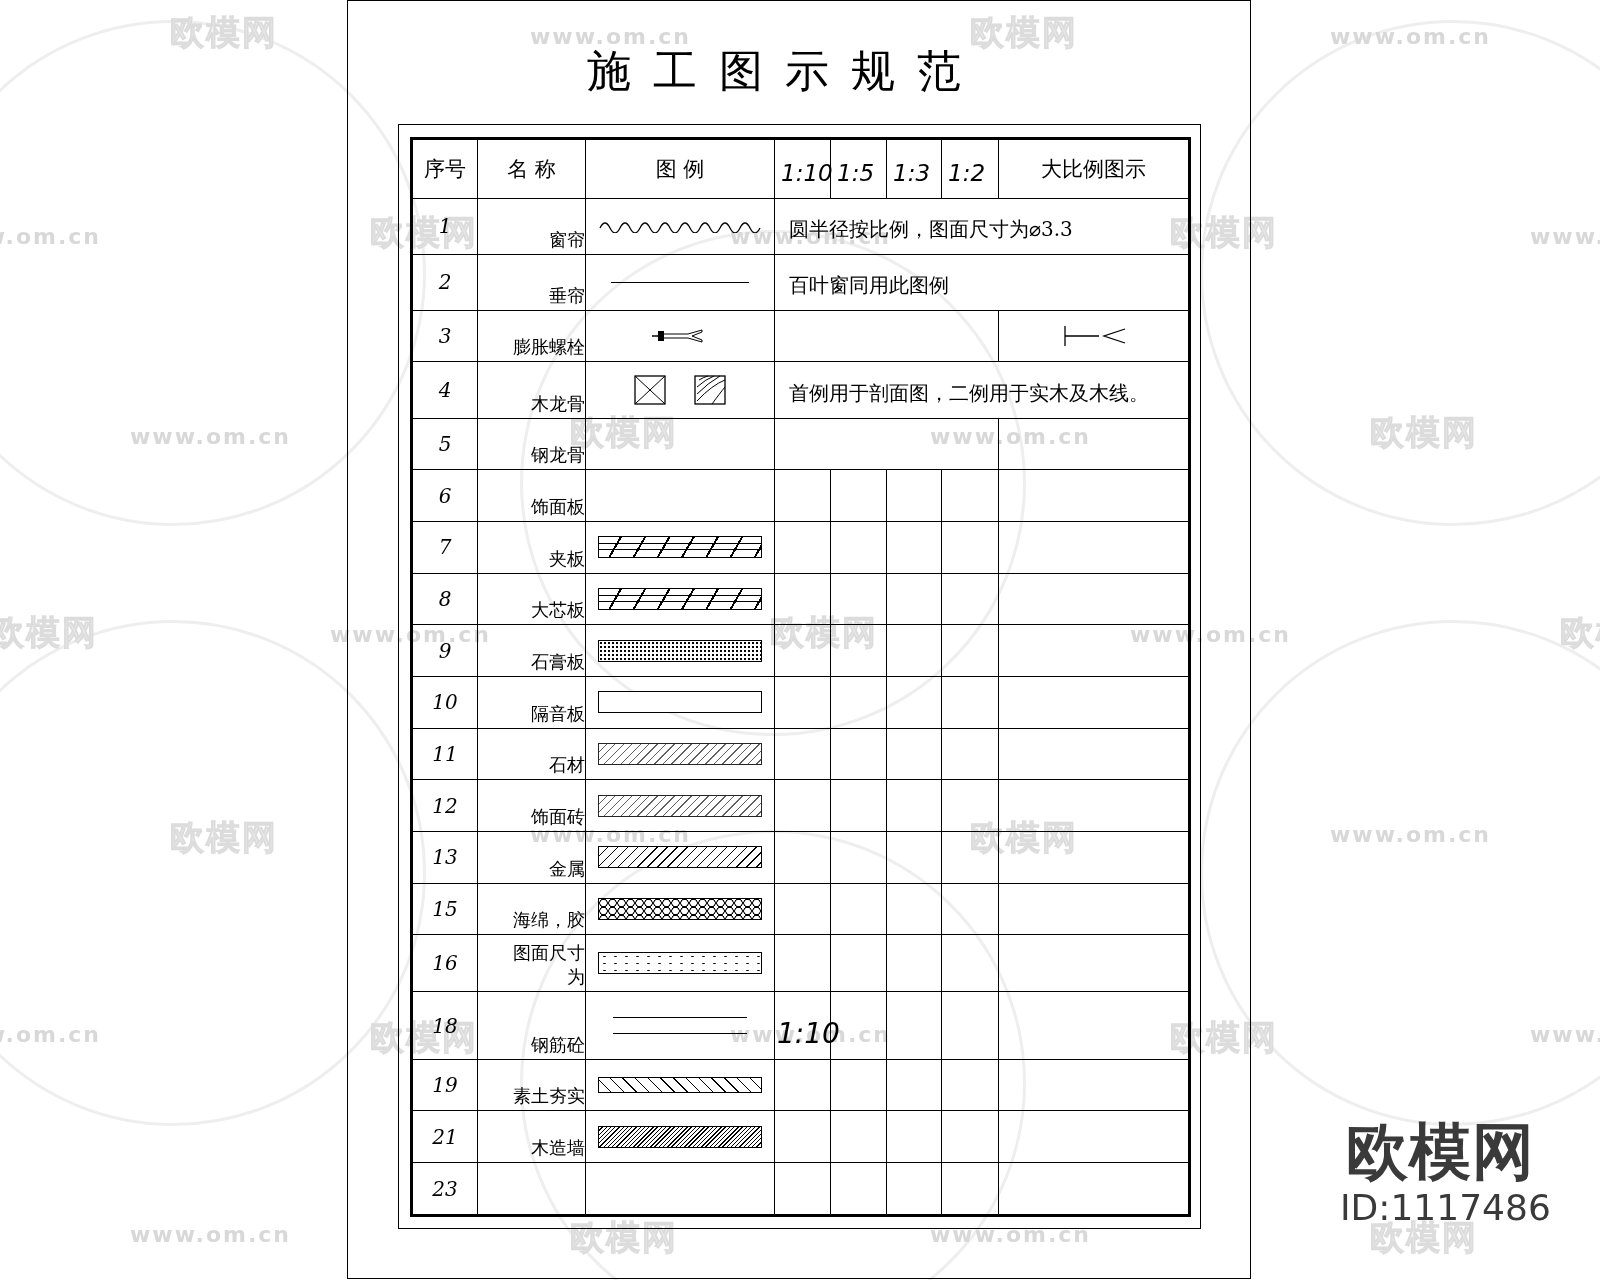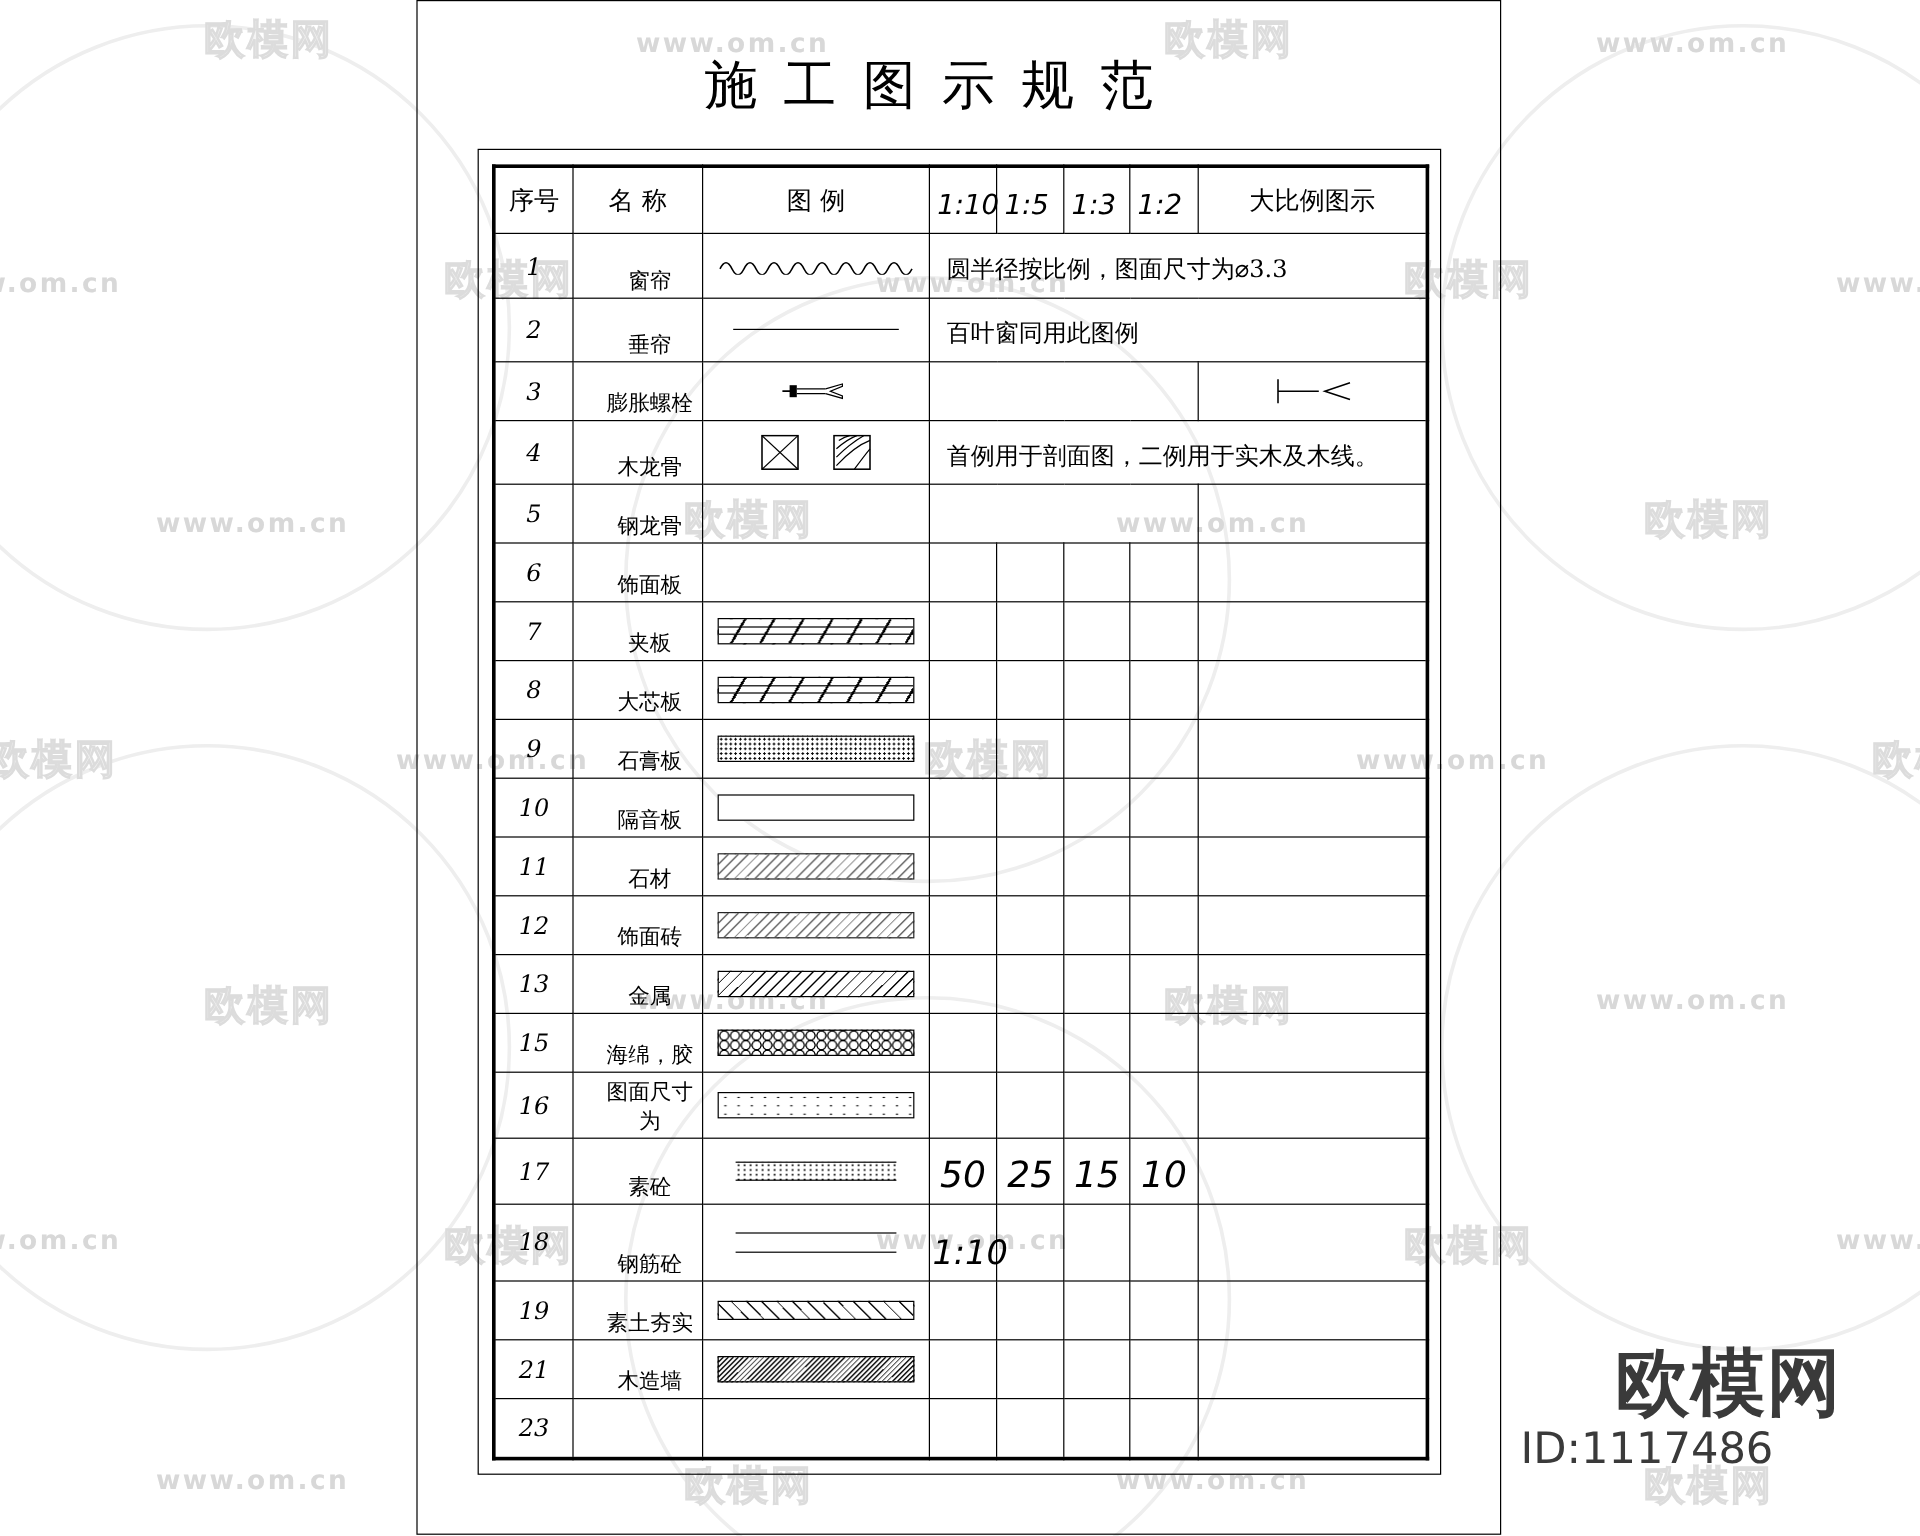--- a/index.html
+++ b/index.html
@@ -14,42 +14,42 @@
 
   .outer-frame { position: absolute; left: 347px; top: 0px; width: 904px; height: 1279px; border: 1.5px solid #000; box-sizing: border-box; }
   .title { position: absolute; left: 560px; top: 42px; width: 450px; text-align: center; font-size: 44px; letter-spacing: 22px; font-family: "DejaVu Serif", serif; }
   .inner-frame { position: absolute; left: 398px; top: 124px; width: 803px; height: 1105px; border: 1.5px solid #000; box-sizing: border-box; }
 
   table.spec { position: absolute; left: 410px; top: 137px; width: 778px; height: 1080px; border-collapse: collapse; border: 3px solid #000; table-layout: fixed; }
   table.spec td, table.spec th { border: 1.3px solid #000; padding: 0; font-weight: normal; height: 43px; position: relative; }
   th { font-size: 21px; }
   .hdr-scale { font-family: "DejaVu Sans", sans-serif; font-style: italic; font-size: 23px; text-align: left; padding-left: 6px !important; padding-top: 8px !important; }
   .num { font-style: italic; font-size: 20px; text-align: center; vertical-align: middle; }
-  .name { font-size: 18px; text-align: center; padding-left: 20px !important; vertical-align: bottom; padding-bottom: 2px !important; }
+  .name { font-size: 18px; text-align: right; padding-left: 20px !important; vertical-align: bottom; padding-bottom: 2px !important; }
   .desc { font-size: 20px; text-align: left; padding-left: 14px !important; padding-top: 6px !important; }
   .big { font-family: "DejaVu Sans", sans-serif; font-style: italic; font-size: 30px; text-align: center; padding-top: 8px !important; }
   .small-scale { font-family: "DejaVu Sans", sans-serif; font-style: italic; font-size: 28px; text-align: left; padding-left: 2px !important; padding-top: 16px !important; }
 
   .legend { display: flex; align-items: center; justify-content: center; height: 100%; }
   .sw { width: 164px; height: 22px; border: 1.5px solid #000; box-sizing: border-box; background: #fff; }
   .hatch-light { background: repeating-linear-gradient(135deg, #fff 0 4px, #000 4px 5px); }
   .hatch-wide { background: repeating-linear-gradient(135deg, #fff 0 6px, #000 6px 7px); }
   .hatch-dense { background: repeating-linear-gradient(135deg, #fff 0 2px, #000 2px 3px), #888; }
   .hatch-dash { background: repeating-linear-gradient(135deg, #fff 0 5px, #444 5px 6px); opacity: 0.85; }
   .dots { background-image: radial-gradient(#000 0.9px, transparent 1.1px); background-size: 4px 4px; }
   .dots-sparse { background-image: radial-gradient(#000 0.9px, transparent 1.3px); background-size: 11px 7px; }
   .hex { background-image: radial-gradient(circle, #fff 3px, #000 3.5px, #000 4px, #fff 4.5px); background-size: 9px 8px; }
   .ply { background: linear-gradient(#000,#000) 0 6px/100% 1px no-repeat, linear-gradient(#000,#000) 0 12px/100% 1px no-repeat, repeating-linear-gradient(120deg, #fff 0 18px, #000 18px 20px, #fff 20px 21px); }
   .herring { background: repeating-linear-gradient(45deg, #fff 0 8px, #000 8px 9px), repeating-linear-gradient(135deg, transparent 0 30px, rgba(0,0,0,0.3) 30px 31px); }
   .thin-band { width: 134px; height: 14px; border-top: 1.5px solid #000; border-bottom: 1.5px solid #000; background-image: radial-gradient(#000 0.8px, transparent 1.2px); background-size: 5px 4px; }
   .double-line { width: 134px; height: 15px; border-top: 1.5px solid #000; border-bottom: 1.5px solid #000; }
   .single-line { width: 138px; border-top: 1.5px solid #000; }
 
   .brand { position: absolute; left: 1346px; top: 1110px; font-family: "DejaVu Sans", sans-serif; font-weight: bold; font-size: 62px; color: #3a3a3a; letter-spacing: 1px; }
-  .brand-id { position: absolute; left: 1267px; top: 1187px; font-family: "DejaVu Sans", sans-serif; font-size: 36px; color: #3a3a3a; }
+  .brand-id { position: absolute; left: 1340px; top: 1187px; font-family: "DejaVu Sans", sans-serif; font-size: 36px; color: #3a3a3a; }
 </style>
 </head>
 <body>
 
 <div class="wm-arc" style="left:-80px;top:20px;width:500px;height:500px;"></div>
 <div class="wm-arc" style="left:-80px;top:620px;width:500px;height:500px;"></div>
 <div class="wm-arc" style="left:520px;top:230px;width:500px;height:500px;"></div>
 <div class="wm-arc" style="left:520px;top:830px;width:500px;height:500px;"></div>
 <div class="wm-arc" style="left:1200px;top:20px;width:500px;height:500px;"></div>
 <div class="wm-arc" style="left:1200px;top:620px;width:500px;height:500px;"></div>
@@ -331,34 +331,20 @@
             <div class="sw dots-sparse"></div>
           </div>
         </td>
     <td></td>
         <td></td>
         <td></td>
         <td></td>
     <td></td>
   </tr>
 
-  <tr>
-    <td class="num">17</td>
-    <td class="name">素砼</td>
-    <td>
-          <div class="legend">
-            <div class="thin-band"></div>
-          </div>
-        </td>
-    <td class="big">50</td>
-    <td class="big">25</td>
-    <td class="big">15</td>
-    <td class="big">10</td>
-    <td></td>
-  </tr>
 
   <tr>
     <td class="num">18</td>
     <td class="name">钢筋砼</td>
     <td>
           <div class="legend">
             <div class="double-line"></div>
           </div>
         </td>
     <td class="small-scale">1:10</td>

